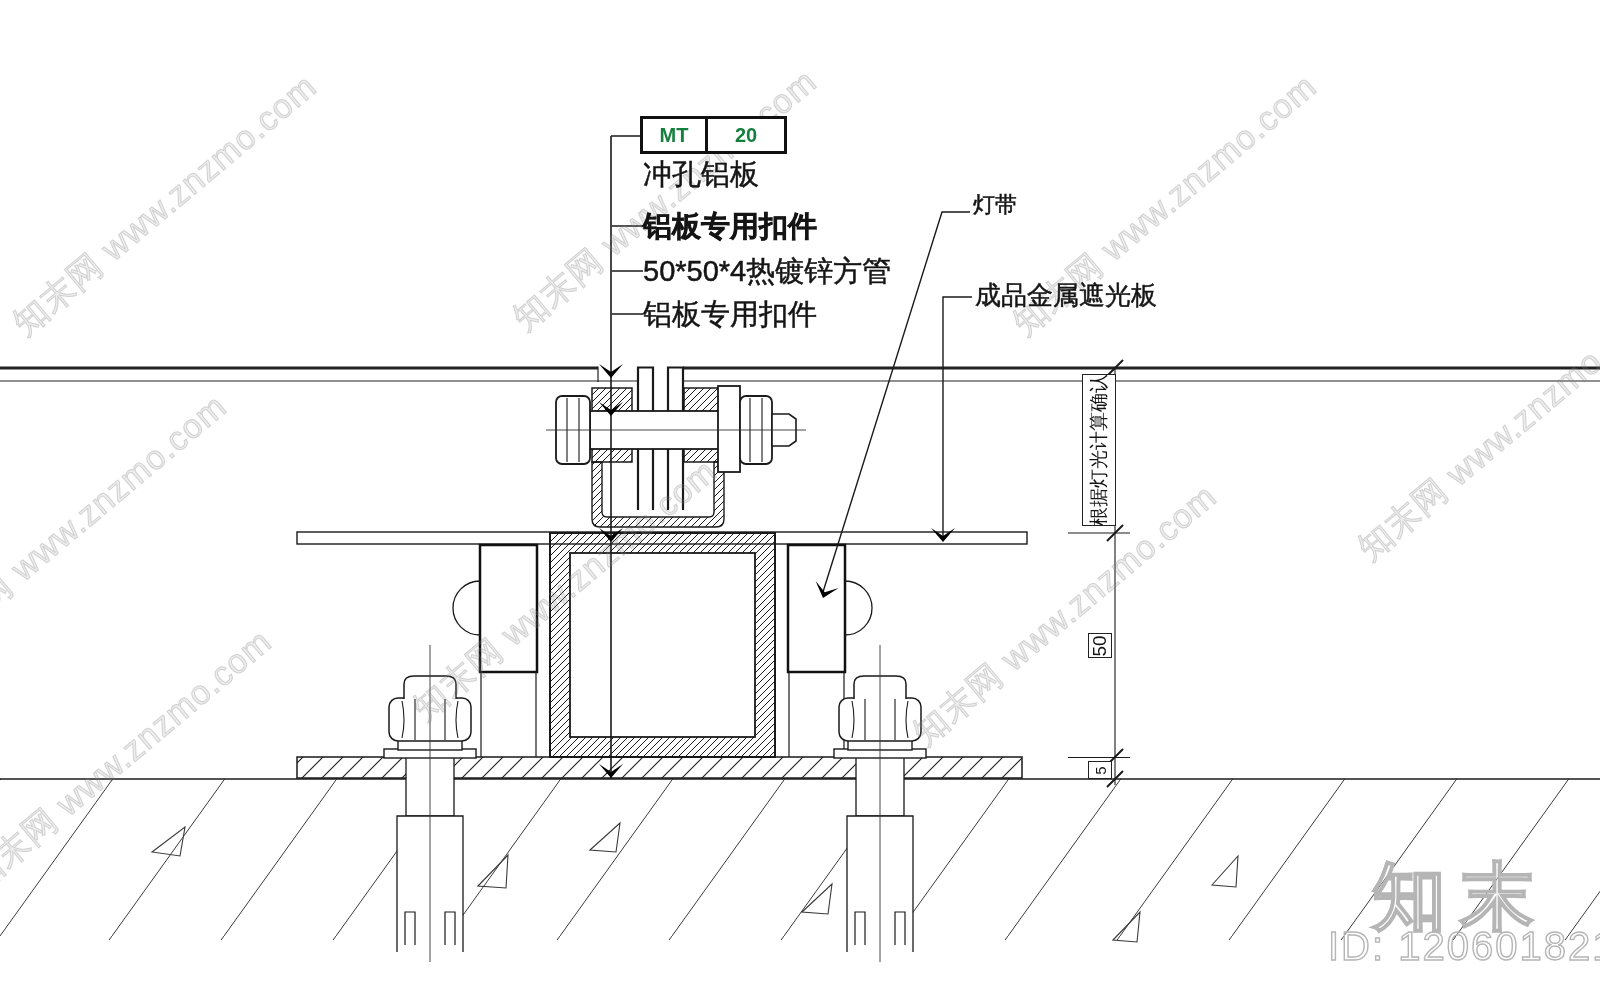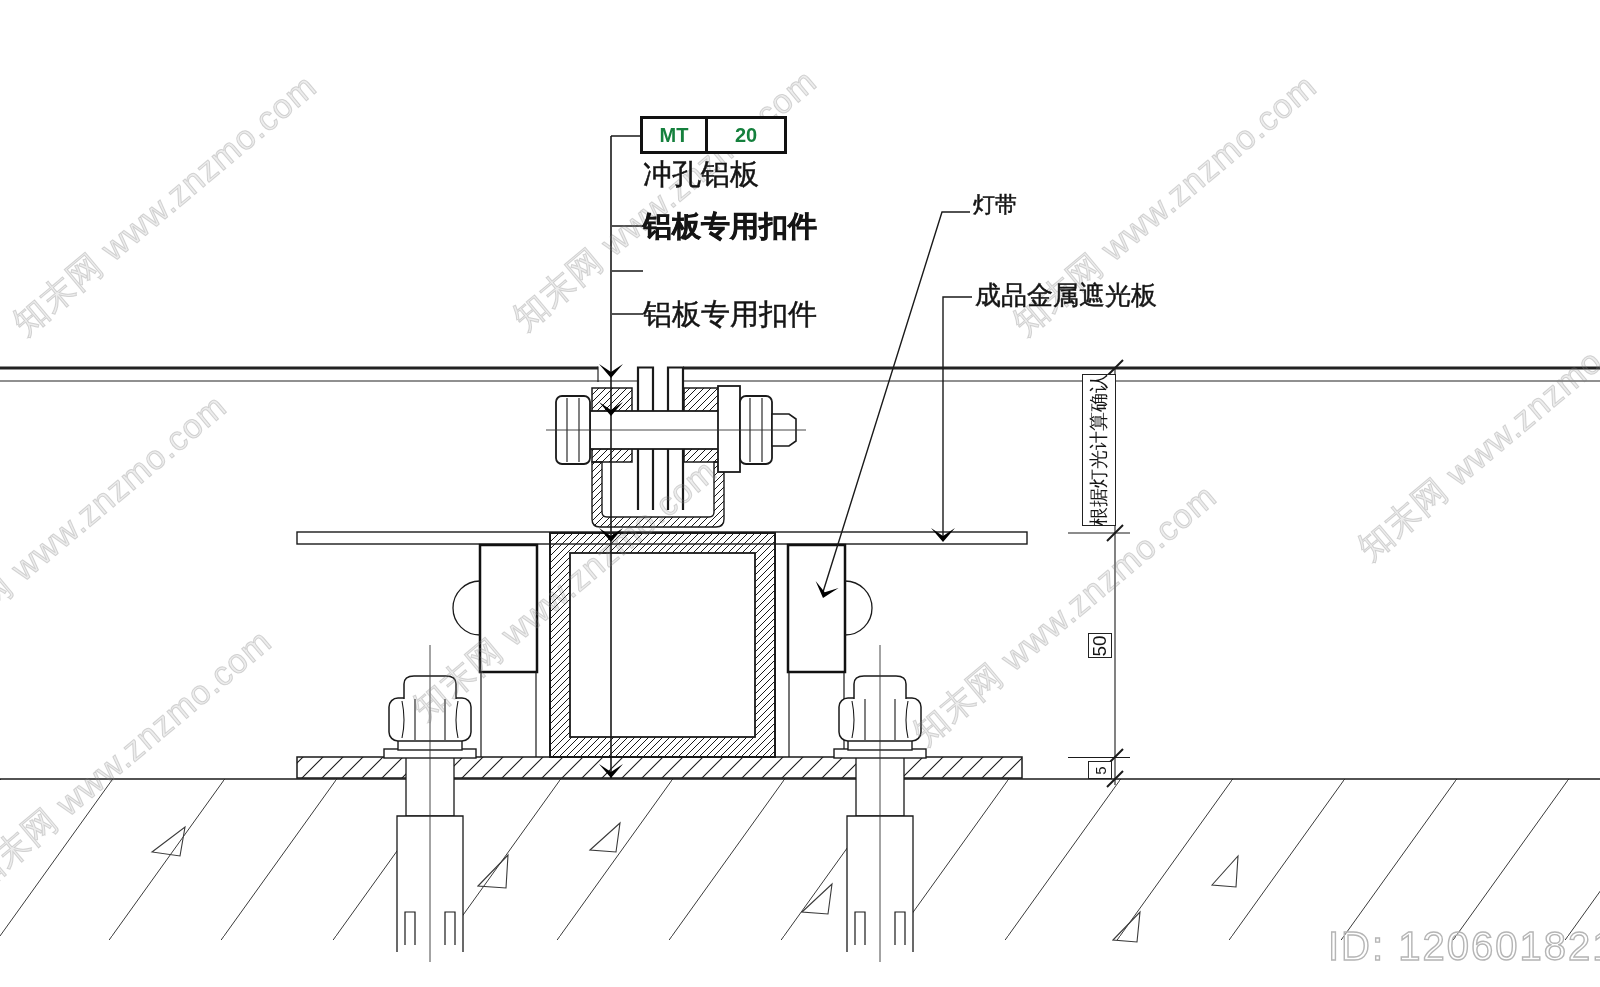--- a/index.html
+++ b/index.html
@@ -172,30 +172,32 @@
   <div class="wm" style="left:1065px;top:615px;">知末网 www.znzmo.com</div>
   <div class="wm" style="left:120px;top:760px;">知末网 www.znzmo.com</div>
 
   <div class="tag-box">
     <div class="tag-cell code">MT</div>
     <div class="tag-cell num">20</div>
   </div>
 
   <div class="cad-text" style="left:643px;top:160px;">冲孔铝板</div>
   <div class="cad-text" style="left:643px;top:212px;font-weight:bold;">铝板专用扣件</div>
+  <div class="cad-text" style="left:643px;top:257px;">50*50*4热镀锌方管</div>
   <div class="cad-text" style="left:643px;top:300px;">铝板专用扣件</div>
 
   <div class="cad-text" style="left:973px;top:194px;font-size:22px;">灯带</div>
   <div class="cad-text" style="left:975px;top:282px;font-size:26px;">成品金属遮光板</div>
 
   <div class="dim-box" style="left:1082px;top:374px;width:34px;height:152px;">
     <span style="font-size:19px;">根据灯光计算确认</span>
   </div>
   <div class="dim-box" style="left:1088px;top:633px;width:24px;height:25px;">
     <span style="font-size:19px;">50</span>
   </div>
   <div class="dim-box" style="left:1088px;top:761px;width:24px;height:18px;">
     <span style="font-size:15px;">5</span>
   </div>
 
+  <div class="brand-logo">知末</div>
   <div class="brand-id">ID: 1206018216</div>
 
 </div>
 
 </body></html>

